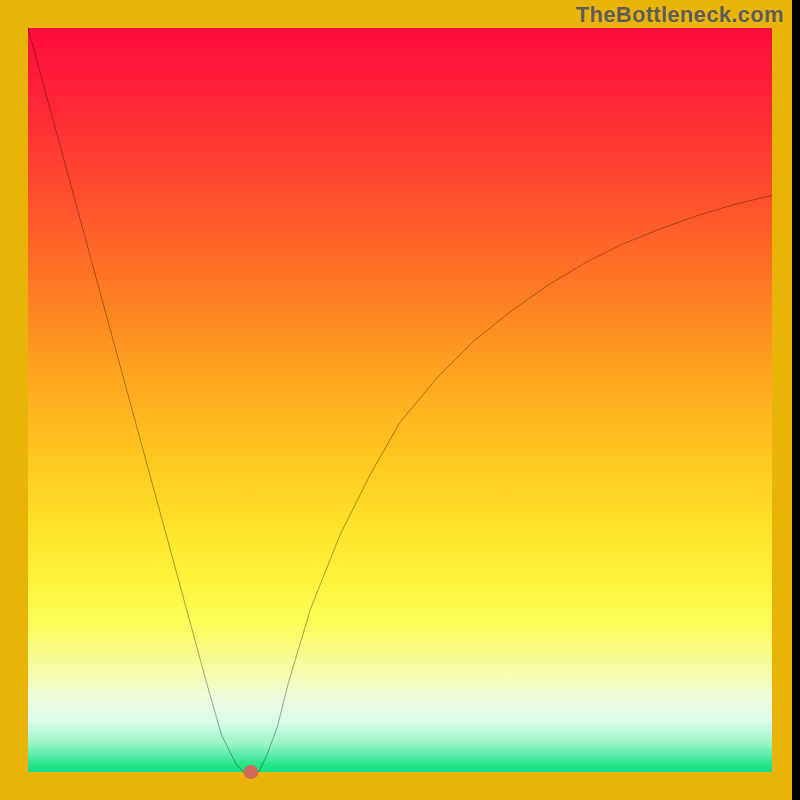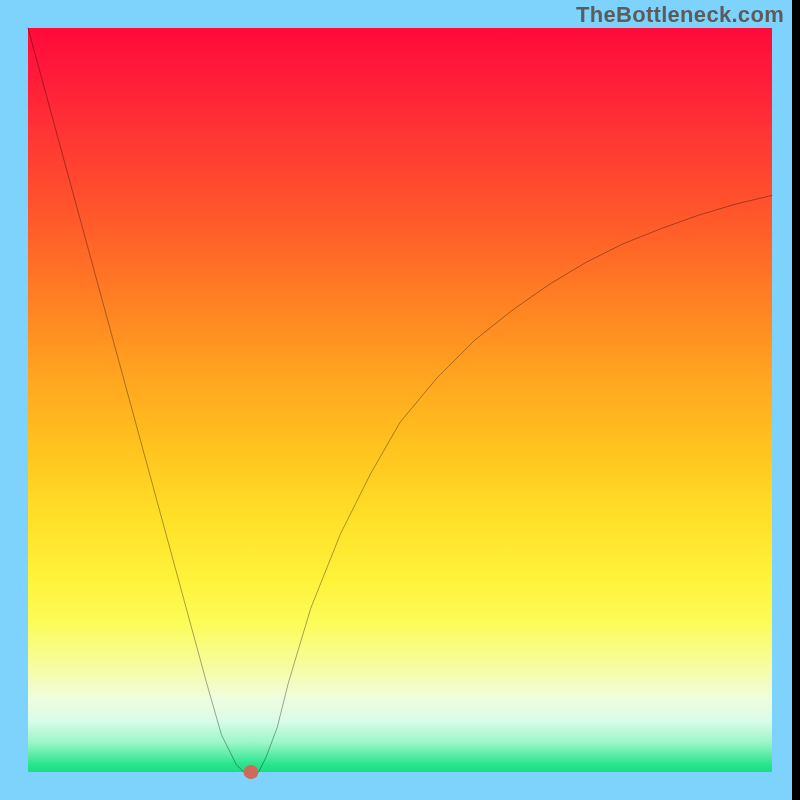--- a/index.html
+++ b/index.html
@@ -8,21 +8,21 @@
     width: 800px;
     height: 800px;
     overflow: hidden;
     background: #000;
     font-family: Arial, Helvetica, sans-serif;
   }
   .frame {
     position: relative;
     width: 792px;
     height: 800px;
-    background: #7dd3fc;
+    background: #eab308;
   }
   .watermark {
     position: absolute;
     top: 2px;
     right: 8px;
     color: #5c5c5c;
     font-size: 22px;
     font-weight: 600;
     letter-spacing: 0.3px;
     z-index: 10;

